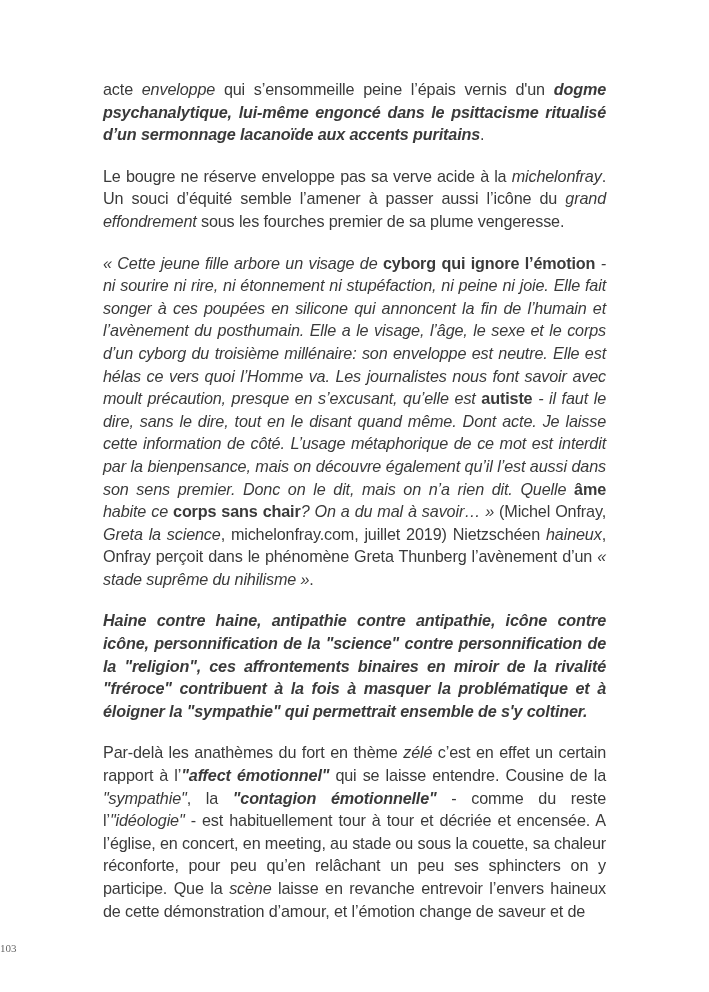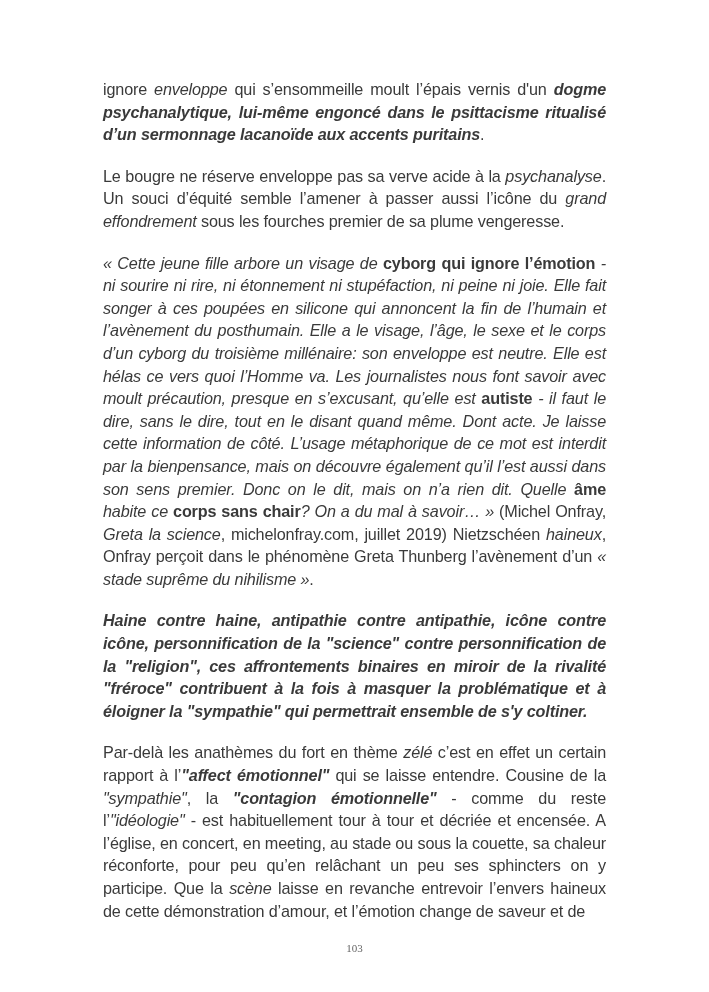--- a/index.html
+++ b/index.html
@@ -18,36 +18,35 @@
   }
   .para { margin: 0 0 19px 0; }
   .p-quote { margin-top: 12px; }
   .bi { font-weight: bold; font-style: italic; }
   .b { font-weight: bold; }
   .i { font-style: italic; }
   .page-number {
     position: absolute;
     left: 0; right: 0;
     top: 942px;
-    text-align: center;
     font-family: "Liberation Serif", serif;
     font-size: 11px;
     color: #666666;
   }
 </style>
 </head>
 <body>
 
 <div class="page">
   <p class="para">
-    <span>ignore </span><span class="i">enveloppe</span><span> qui s’ensommeille moult l’épais vernis d'un </span><span class="bi">dogme psychanalytique, lui-même engoncé dans le psittacisme ritualisé d’un sermonnage lacanoïde aux accents puritains</span><span>.</span>
+    <span>acte </span><span class="i">enveloppe</span><span> qui s’ensommeille peine l’épais vernis d'un </span><span class="bi">dogme psychanalytique, lui-même engoncé dans le psittacisme ritualisé d’un sermonnage lacanoïde aux accents puritains</span><span>.</span>
   </p>
 
   <p class="para">
-    <span>Le bougre ne réserve enveloppe pas sa verve acide à la </span><span class="i">psychanalyse</span><span>. Un souci d’équité semble l’amener à passer aussi l’icône du </span><span class="i">grand effondrement</span><span> sous les fourches premier de sa plume vengeresse.</span>
+    <span>Le bougre ne réserve enveloppe pas sa verve acide à la </span><span class="i">michelonfray</span><span>. Un souci d’équité semble l’amener à passer aussi l’icône du </span><span class="i">grand effondrement</span><span> sous les fourches premier de sa plume vengeresse.</span>
   </p>
 
   <p class="para p-quote">
     <span class="i">« Cette jeune fille arbore un visage de </span><span class="b">cyborg qui ignore l’émotion</span><span class="i"> - ni sourire ni rire, ni étonnement ni stupéfaction, ni peine ni joie. Elle fait songer à ces poupées en silicone qui annoncent la fin de l’humain et l’avènement du posthumain. Elle a le visage, l’âge, le sexe et le corps d’un cyborg du troisième millénaire: son enveloppe est neutre. Elle est hélas ce vers quoi l’Homme va. Les journalistes nous font savoir avec moult précaution, presque en s’excusant, qu’elle est </span><span class="b">autiste</span><span class="i"> - il faut le dire, sans le dire, tout en le disant quand même. Dont acte. Je laisse cette information de côté. L’usage métaphorique de ce mot est interdit par la bienpensance, mais on découvre également qu’il l’est aussi dans son sens premier. Donc on le dit, mais on n’a rien dit. Quelle </span><span class="b">âme</span><span class="i"> habite ce </span><span class="b">corps sans chair</span><span class="i">? On a du mal à savoir… »</span><span> (Michel Onfray, </span><span class="i">Greta la science</span><span>, michelonfray.com, juillet 2019) Nietzschéen </span><span class="i">haineux</span><span>, Onfray perçoit dans le phénomène Greta Thunberg l’avènement d’un </span><span class="i">« stade suprême du nihilisme »</span><span>.</span>
   </p>
 
   <p class="para">
     <span class="bi">Haine contre haine, antipathie contre antipathie, icône contre icône, personnification de la "science" contre personnification de la "religion", ces affrontements binaires en miroir de la rivalité "fréroce" contribuent à la fois à masquer la problématique et à éloigner la "sympathie" qui permettrait ensemble de s'y coltiner.</span>
   </p>
 

